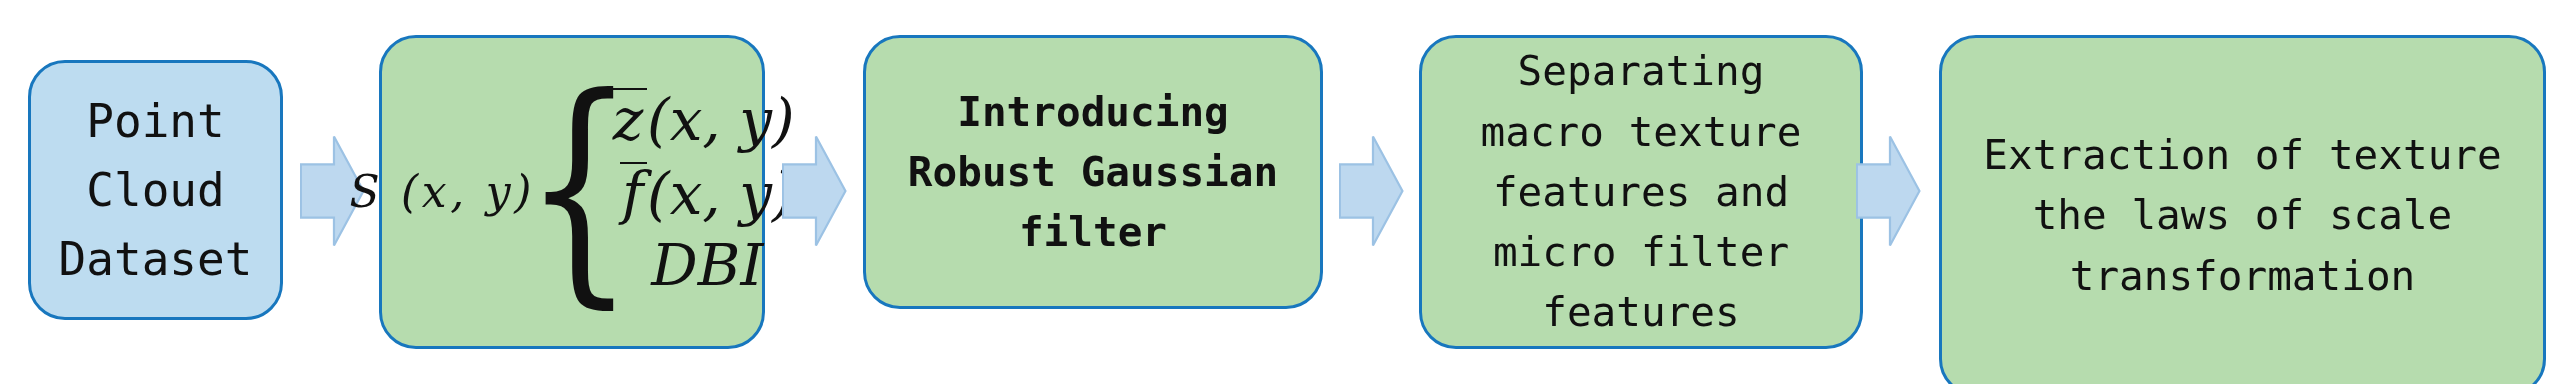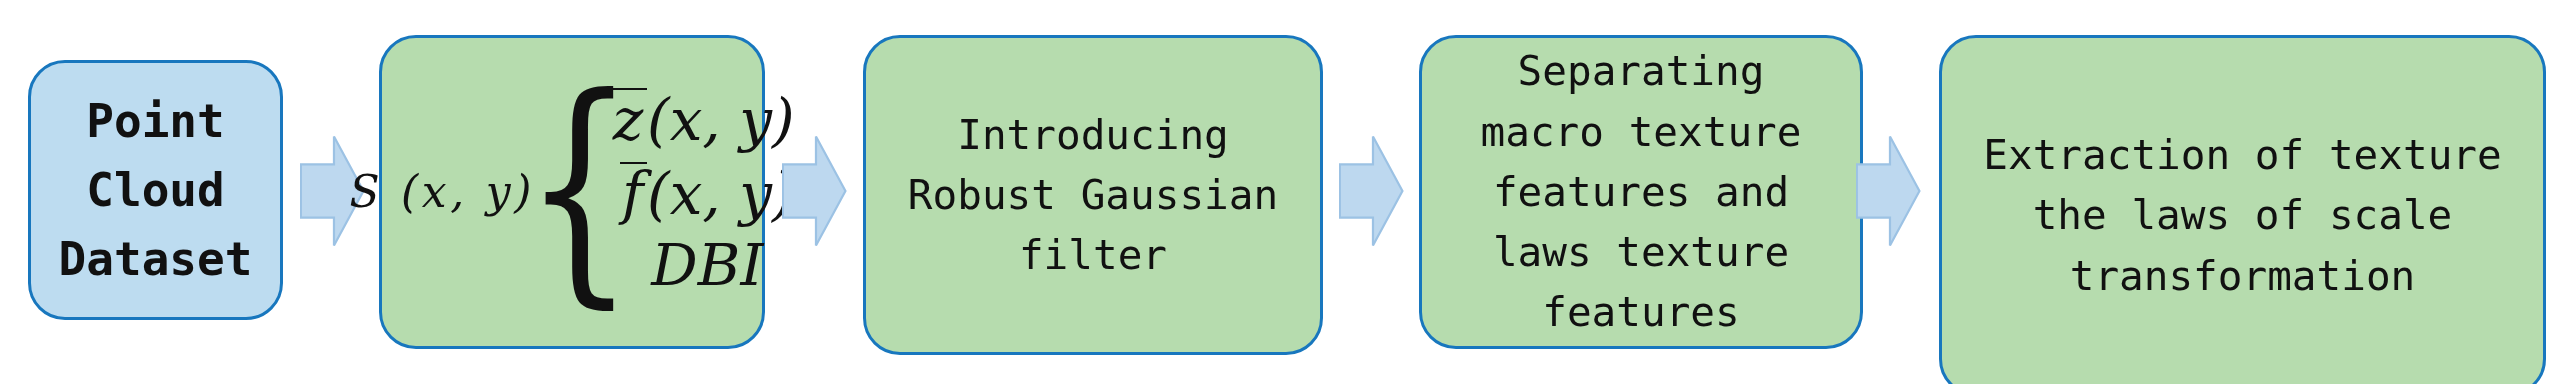--- a/index.html
+++ b/index.html
@@ -27,30 +27,30 @@
     position:absolute;
     border:3.7px solid var(--node-border);
     border-radius:37px;
     display:flex;
     flex-direction:column;
     align-items:center;
     justify-content:center;
     text-align:center;
     padding:2.9px 7.4px;
   }
-  .node.blue{background:var(--blue-fill);font-weight:bold;}
+  .node.blue{background:var(--blue-fill);}
   .node.green{background:var(--green-fill);}
   .tl{display:block;white-space:nowrap;}
   .blue .tl{font-size:46px;line-height:1.5;}
   .green .tl{font-size:41px;line-height:1.47;}
 
   
   #node1{left:28px;  top:60px; width:255px; height:260px;}
   #node2{left:379px; top:35px; width:386px; height:314px;}
-  #node3{left:863px;top:35px; width:460px; height:320px;}
+  #node3{left:863px;top:35px; width:460px; height:274px;font-weight:bold;}
   #node4{left:1419px;top:35px; width:444px; height:314px;}
   #node5{left:1939px;top:35px; width:607px; height:361px;}
 
   .arrow{position:absolute;top:135px;width:65px;height:112px;}
   #arrow1{left:300px;}
   #arrow2{left:782px;}
   #arrow3{left:1339px;}
   #arrow4{left:1856px;}
   .arrow polygon{fill:var(--arrow-fill);stroke:var(--arrow-stroke);stroke-width:3;}
 
@@ -138,21 +138,21 @@
   </div>
 
   <svg class="arrow" id="arrow3" viewBox="0 0 88 152">
     <polygon points="1,40 46,40 46,2 86,76 46,150 46,112 1,112"></polygon>
   </svg>
 
   <div class="node green" id="node4">
     <span class="tl">Separating</span>
     <span class="tl">macro texture</span>
     <span class="tl">features and</span>
-    <span class="tl">laws texture</span>
+    <span class="tl">micro filter</span>
     <span class="tl">features</span>
   </div>
 
   <svg class="arrow" id="arrow4" viewBox="0 0 88 152">
     <polygon points="1,40 46,40 46,2 86,76 46,150 46,112 1,112"></polygon>
   </svg>
 
   <div class="node green" id="node5">
     <span class="tl">Extraction of texture</span>
     <span class="tl">the laws of scale</span>

